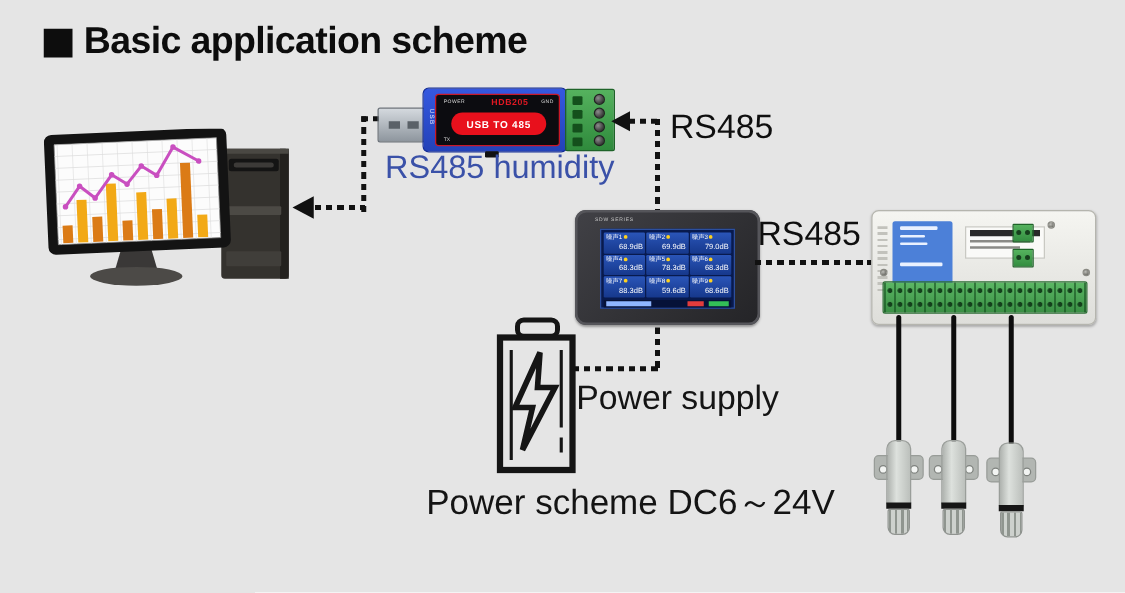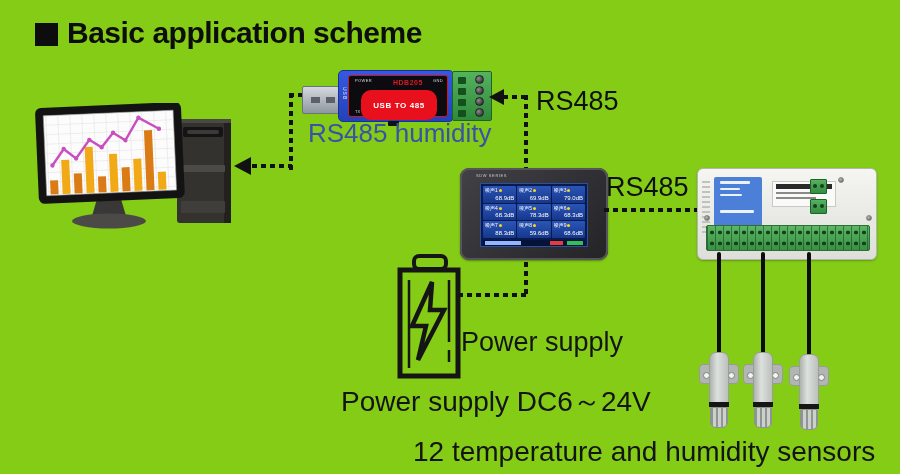--- a/index.html
+++ b/index.html
@@ -1,18 +1,18 @@
 <!DOCTYPE html>
 <html><head>
 <meta charset="utf-8">
 <style>
   * { margin:0; padding:0; box-sizing:border-box; }
   html,body { background:#ffffff; }
   body { font-family:"Liberation Sans","DejaVu Sans",sans-serif; }
-  .canvas { position:relative; width:900px; height:474px; background:#84cc16; overflow:hidden; }
+  .canvas { position:relative; width:900px; height:474px; background:#e5e5e5; overflow:hidden; }
 
   
   .title-row { position:absolute; left:35px; top:16px; display:flex; align-items:center; }
   .title-square { width:23px; height:23px; background:#0d0d0d; margin-right:9px; margin-top:3px; }
   .page-title { font-size:30px; font-weight:700; color:#0d0d0d; letter-spacing:-0.5px; }
 
   
   .dash-h { position:absolute; height:4px;
     background-image:repeating-linear-gradient(90deg,#111 0 5px,transparent 5px 9px); }
   .dash-v { position:absolute; width:4px;
@@ -33,21 +33,21 @@
   .conv-body { position:absolute; left:38px; top:8px; width:116px; height:52px;
     background:linear-gradient(#3558e0,#2342b8); border:1px solid #17309a; border-radius:5px; }
   .conv-face { position:absolute; left:9px; top:4px; width:100px; height:42px;
     background:#0c0c10; border:1px solid #c81828; border-radius:3px; }
   .conv-port-txt { position:absolute; left:1px; top:16px; width:8px; font-size:5px; color:#e6e9ff;
     writing-mode:vertical-rl; text-orientation:mixed; letter-spacing:1px; }
   .conv-power { position:absolute; left:6px; top:2px; font-size:4px; color:#ddd; letter-spacing:.4px; }
   .conv-gnd { position:absolute; right:4px; top:2px; font-size:4px; color:#ddd; letter-spacing:.4px; }
   .conv-tx { position:absolute; left:6px; bottom:2px; font-size:4px; color:#ddd; }
   .conv-model { position:absolute; left:44px; top:3px; font-size:7px; font-weight:700; color:#e01822; letter-spacing:.5px; }
-  .conv-oval { position:absolute; left:12px; top:14px; width:76px; height:30px; background:#e8101c;
+  .conv-oval { position:absolute; left:12px; top:14px; width:76px; height:18px; background:#e8101c;
     border-radius:10px; display:flex; align-items:center; justify-content:center; }
   .conv-oval span { font-size:8px; font-weight:700; color:#fff; letter-spacing:.6px; }
   .conv-tab { position:absolute; left:88px; top:59px; width:11px; height:5px; background:#111; border-radius:1px; }
   .conv-term { position:absolute; left:152px; top:9px; width:40px; height:50px;
     background:linear-gradient(#55b25e,#2f8a3c); border:1px solid #1e6328; border-radius:2px; }
   .term-hole { position:absolute; left:5px; width:8px; height:7px; background:#14501c; border-radius:1px; }
   .term-screw { position:absolute; left:22px; width:9px; height:9px; border-radius:50%;
     background:radial-gradient(circle at 35% 35%, #8c8c8c, #3a3a3a 70%); border:1px solid #222; }
   .converter-label { position:absolute; left:308px; top:118px; font-size:26px; color:#3a51a8; }
 
@@ -63,21 +63,21 @@
     display:flex; flex-direction:column; justify-content:space-between; overflow:hidden; }
   .cell .cl { font-size:5px; line-height:6px; color:#fff; white-space:nowrap; }
   .cell .dot { display:inline-block; width:3px; height:3px; background:#ffd21e; border-radius:50%; margin-left:1px; }
   .cell .cv { font-size:6px; line-height:7px; color:#fff; text-align:right; white-space:nowrap; }
   .hmi-status { margin-top:2px; height:6px; background:#061238; display:flex; align-items:center; padding:0 2px; }
   .st-a { width:36px; height:4px; background:#8fb6ff; }
   .st-b { width:13px; height:4px; background:#e23c3c; margin-left:auto; }
   .st-c { width:16px; height:4px; background:#33bf57; margin-left:4px; }
 
   
-  .power-label { position:absolute; left:461px; top:303px; font-size:27px; color:#141414;margin-top:24px; }
+  .power-label { position:absolute; left:461px; top:303px; font-size:27px; color:#141414; }
   .power-spec  { position:absolute; left:341px; top:383px; font-size:28px; color:#141414; }
 
   
   .module { position:absolute; left:697px; top:168px; width:180px; height:92px;
     background:linear-gradient(#f5f5f1,#dededa); border:1px solid #b5b5ae; border-radius:6px;
     box-shadow:0 1px 2px rgba(0,0,0,.25); }
   .mod-vent { position:absolute; left:4px; top:12px; width:8px; height:52px;
     background-image:repeating-linear-gradient(180deg,#c2c2bc 0 2px,transparent 2px 5px); }
   .mod-blue { position:absolute; left:16px; top:8px; width:48px; height:58px; background:#4c80d8;
     border-radius:2px; padding:4px 6px; display:flex; flex-direction:column; gap:4px; }
@@ -273,21 +273,21 @@
   <div class="dash-h" style="left:458px;top:293px;width:70px;"></div>
 
   <svg style="position:absolute;left:392px;top:252px;" width="74" height="128" viewBox="0 0 74 128">
     <rect x="22" y="4" width="32" height="13" rx="5" fill="none" stroke="#151515" stroke-width="4"></rect>
     <rect x="8" y="18" width="58" height="106" fill="none" stroke="#151515" stroke-width="5"></rect>
     <line x1="17" y1="28" x2="17" y2="116" stroke="#151515" stroke-width="2.5"></line>
     <line x1="57" y1="28" x2="57" y2="116" stroke="#151515" stroke-width="2.5" stroke-dasharray="62 8 12"></line>
     <path d="M40,30 L20,74 L34,74 L26,108 L52,58 L38,58 Z" fill="none" stroke="#151515" stroke-width="4.5" stroke-linejoin="miter"></path>
   </svg>
   <div class="power-label">Power supply</div>
-  <div class="power-spec">Power supply DC6～24V</div>
+  <div class="power-spec">Power scheme DC6～24V</div>
 
   <div class="rs485-label" style="left:606px;top:172px;">RS485</div>
   <div class="dash-h" style="left:604px;top:208px;width:93px;"></div>
 
   <div class="module">
     <div class="mod-vent"></div>
     <div class="mod-blue">
       <i style="width:30px;"></i>
         <i style="width:20px;height:2px;"></i>
         <i style="width:22px;height:2px;"></i>
@@ -325,14 +325,13 @@
     <div class="sens-band"></div>
     <div class="sens-cap"></div>
   </div>
   <div class="sensor" style="left:787px;top:352px;">
     <div class="sens-plate"></div>
     <div class="sens-body"></div>
     <div class="sens-band"></div>
     <div class="sens-cap"></div>
   </div>
 
-  <div class="sensors-caption">12 temperature and humidity sensors</div>
 </div>
 
 </body></html>

